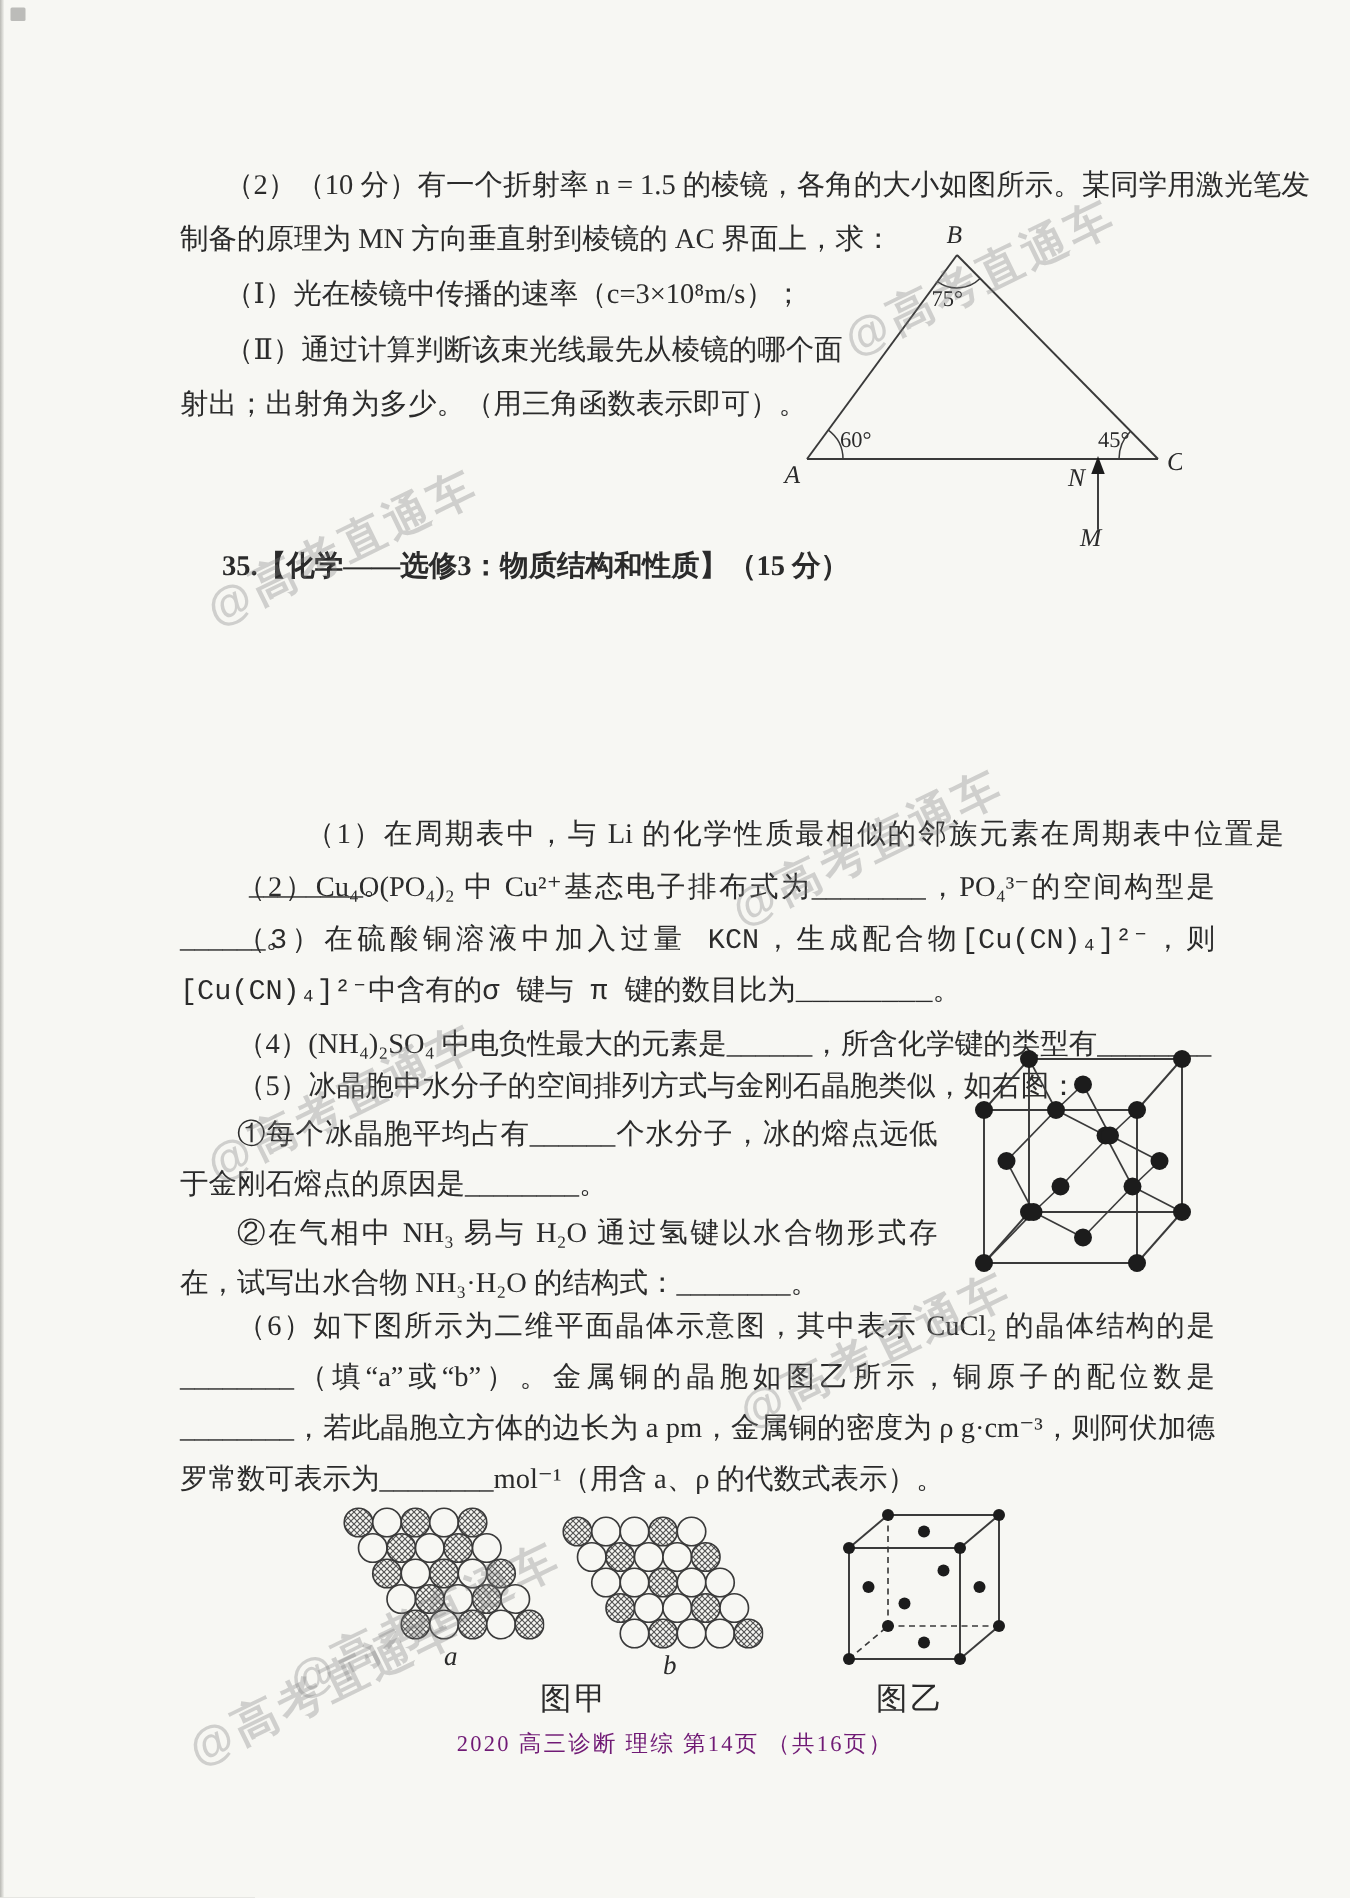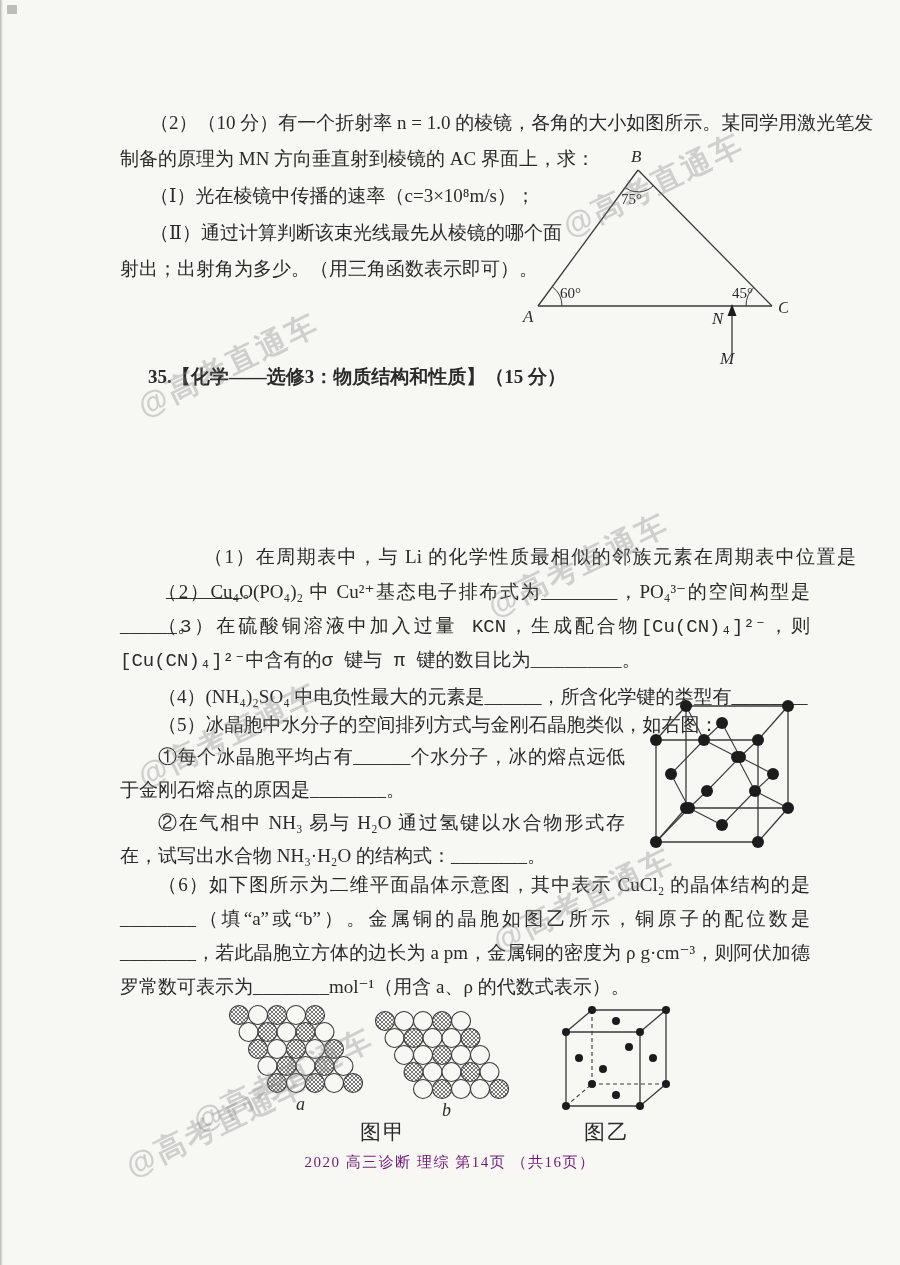--- a/index.html
+++ b/index.html
@@ -50,21 +50,21 @@
   <div class="scan-mark"></div>
 
   <div class="wm" style="left:555px; top:165px;">@高考直通车</div>
   <div class="wm" style="left:130px; top:345px;">@高考直通车</div>
   <div class="wm" style="left:480px; top:545px;">@高考直通车</div>
   <div class="wm" style="left:130px; top:715px;">@高考直通车</div>
   <div class="wm" style="left:485px; top:880px;">@高考直通车</div>
   <div class="wm" style="left:185px; top:1060px;">@高考直通车</div>
   <div class="wm" style="left:118px; top:1105px;">@高考直通车</div>
 
-  <div class="line" style="left:120px; top:110px; padding-left:30px;">（2）（10 分）有一个折射率 n = 1.0 的棱镜，各角的大小如图所示。某同学用激光笔发</div>
+  <div class="line" style="left:120px; top:110px; padding-left:30px;">（2）（10 分）有一个折射率 n = 1.5 的棱镜，各角的大小如图所示。某同学用激光笔发</div>
   <div class="line" style="left:120px; top:146px;">制备的原理为 MN 方向垂直射到棱镜的 AC 界面上，求：</div>
   <div class="line" style="left:120px; top:183px; padding-left:30px;">（Ⅰ）光在棱镜中传播的速率（c=3×10⁸m/s）；</div>
   <div class="line" style="left:120px; top:220px; padding-left:30px;">（Ⅱ）通过计算判断该束光线最先从棱镜的哪个面</div>
   <div class="line" style="left:120px; top:256px;">射出；出射角为多少。（用三角函数表示即可）。</div>
 
   <div class="fig" style="left:518px; top:146px;">
     <svg width="270" height="222" viewBox="0 0 270 222">
       <line class="edge" x1="20" y1="160" x2="120" y2="24"></line>
       <line class="edge" x1="120" y1="24" x2="254" y2="160"></line>
       <line class="edge" x1="20" y1="160" x2="254" y2="160"></line>

